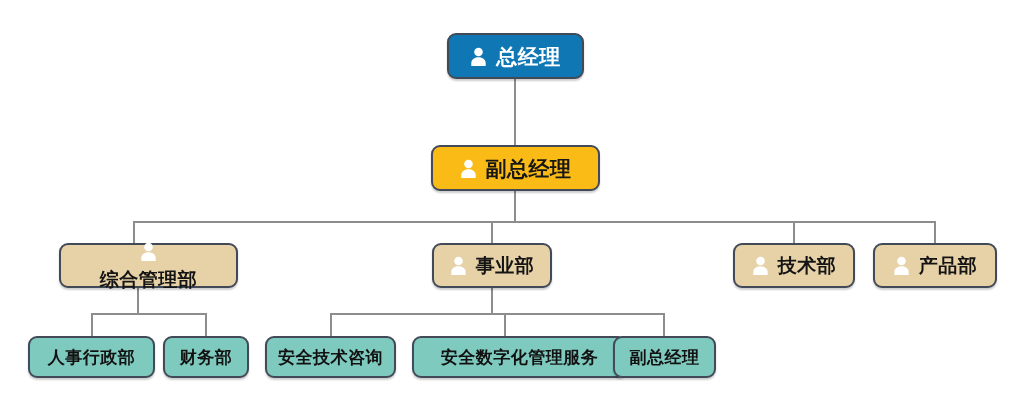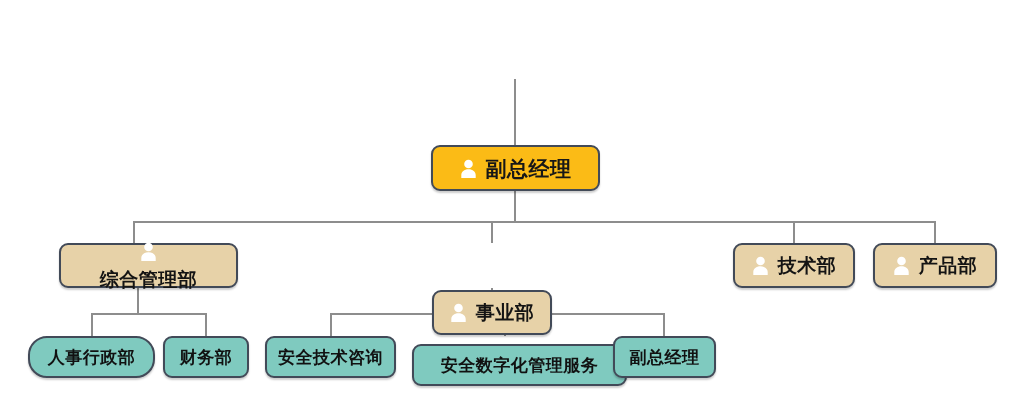--- a/index.html
+++ b/index.html
@@ -73,20 +73,29 @@
   <div class="conn h" style="left:91px;top:313px;width:116px;"></div>
   <div class="conn v" style="left:91px;top:313px;height:23px;"></div>
   <div class="conn v" style="left:205px;top:313px;height:23px;"></div>
 
   <div class="conn v" style="left:491px;top:288px;height:26px;"></div>
   <div class="conn h" style="left:330px;top:313px;width:335px;"></div>
   <div class="conn v" style="left:330px;top:313px;height:23px;"></div>
   <div class="conn v" style="left:504px;top:313px;height:23px;"></div>
   <div class="conn v" style="left:663px;top:313px;height:23px;"></div>
 
+  <div class="node lvl-ceo" style="left:447px;top:33px;width:137px;height:46px;">
+    <span class="person-icon">
+      <svg viewBox="0 0 17 19" xmlns="http://www.w3.org/2000/svg" aria-hidden="true">
+        <circle cx="8.5" cy="5" r="4.3" fill="#ffffff"></circle>
+        <path d="M8.5 10.3c-4.3 0-7.2 2.5-7.2 5.6V19h14.4v-3.1c0-3.1-2.9-5.6-7.2-5.6z" fill="#ffffff"></path>
+      </svg>
+    </span>
+    <span class="label">总经理</span>
+  </div>
 
   <div class="node lvl-vice" style="left:431px;top:145px;width:169px;height:46px;">
     <span class="person-icon">
       <svg viewBox="0 0 17 19" xmlns="http://www.w3.org/2000/svg" aria-hidden="true">
         <circle cx="8.5" cy="5" r="4.3" fill="#ffffff"></circle>
         <path d="M8.5 10.3c-4.3 0-7.2 2.5-7.2 5.6V19h14.4v-3.1c0-3.1-2.9-5.6-7.2-5.6z" fill="#ffffff"></path>
       </svg>
     </span>
     <span class="label">副总经理</span>
   </div>
@@ -94,21 +103,21 @@
   <div class="node lvl-dept" style="left:59px;top:243px;width:179px;height:45px;flex-direction:column;">
     <span class="person-icon">
       <svg viewBox="0 0 17 19" xmlns="http://www.w3.org/2000/svg" aria-hidden="true">
         <circle cx="8.5" cy="5" r="4.3" fill="#ffffff"></circle>
         <path d="M8.5 10.3c-4.3 0-7.2 2.5-7.2 5.6V19h14.4v-3.1c0-3.1-2.9-5.6-7.2-5.6z" fill="#ffffff"></path>
       </svg>
     </span>
     <span class="label">综合管理部</span>
   </div>
 
-  <div class="node lvl-dept" style="left:432px;top:243px;width:120px;height:45px;margin-top:47px;">
+  <div class="node lvl-dept" style="left:432px;top:243px;width:120px;height:45px;">
     <span class="person-icon">
       <svg viewBox="0 0 17 19" xmlns="http://www.w3.org/2000/svg" aria-hidden="true">
         <circle cx="8.5" cy="5" r="4.3" fill="#ffffff"></circle>
         <path d="M8.5 10.3c-4.3 0-7.2 2.5-7.2 5.6V19h14.4v-3.1c0-3.1-2.9-5.6-7.2-5.6z" fill="#ffffff"></path>
       </svg>
     </span>
     <span class="label">事业部</span>
   </div>
 
   <div class="node lvl-dept" style="left:733px;top:243px;width:122px;height:45px;">
@@ -124,33 +133,33 @@
   <div class="node lvl-dept" style="left:873px;top:243px;width:124px;height:45px;text-align:right;">
     <span class="person-icon">
       <svg viewBox="0 0 17 19" xmlns="http://www.w3.org/2000/svg" aria-hidden="true">
         <circle cx="8.5" cy="5" r="4.3" fill="#ffffff"></circle>
         <path d="M8.5 10.3c-4.3 0-7.2 2.5-7.2 5.6V19h14.4v-3.1c0-3.1-2.9-5.6-7.2-5.6z" fill="#ffffff"></path>
       </svg>
     </span>
     <span class="label">产品部</span>
   </div>
 
-  <div class="node lvl-team" style="left:28px;top:336px;width:127px;height:42px;border-radius:19px;">
+  <div class="node lvl-team" style="left:28px;top:336px;width:127px;height:42px;">
     <span class="label">人事行政部</span>
   </div>
 
   <div class="node lvl-team" style="left:163px;top:336px;width:86px;height:42px;">
     <span class="label">财务部</span>
   </div>
 
   <div class="node lvl-team" style="left:265px;top:336px;width:131px;height:42px;">
     <span class="label">安全技术咨询</span>
   </div>
 
-  <div class="node lvl-team" style="left:412px;top:336px;width:215px;height:42px;margin-top:8px;">
+  <div class="node lvl-team" style="left:412px;top:336px;width:215px;height:42px;">
     <span class="label">安全数字化管理服务</span>
   </div>
 
   <div class="node lvl-team" style="left:613px;top:336px;width:103px;height:42px;">
     <span class="label">副总经理</span>
   </div>
 
 </div>
 
 </body></html>

